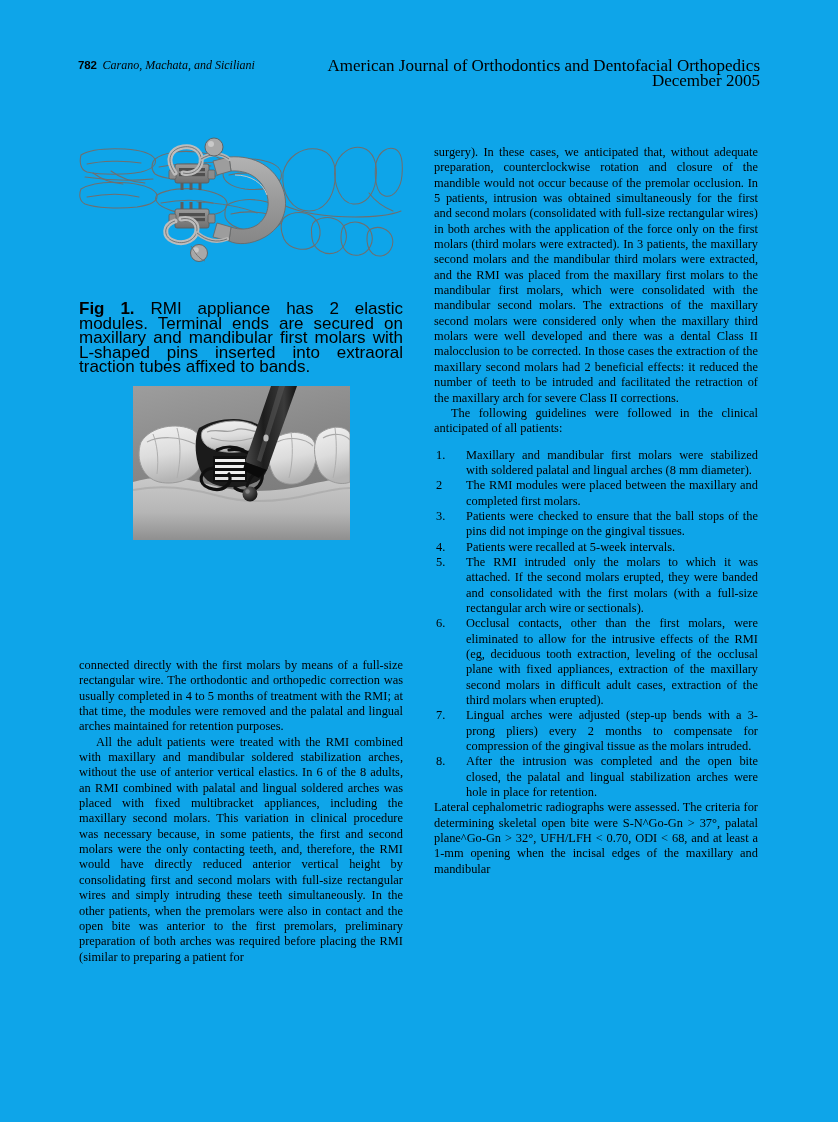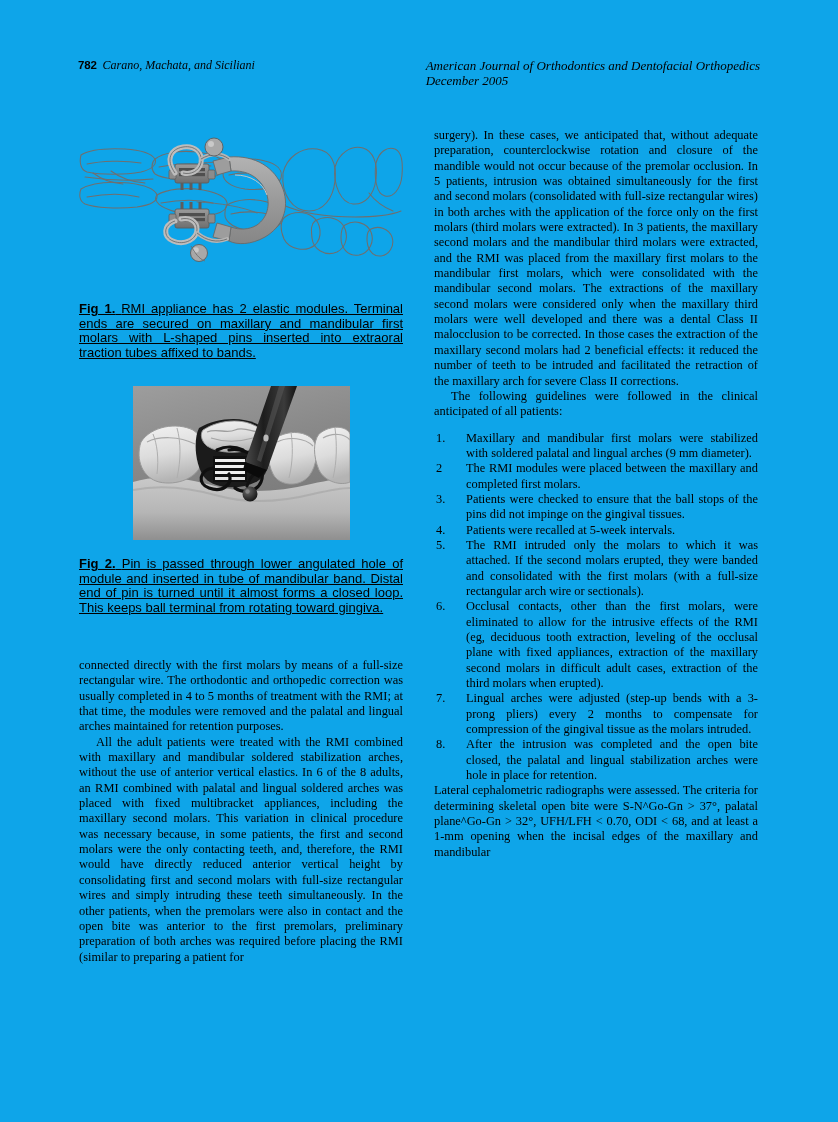--- a/index.html
+++ b/index.html
@@ -42,61 +42,59 @@
   }
   .runhead-authors {
     font-style: italic;
     font-size: 12px;
     margin-left: 6px;
   }
   .runhead-right {
     position: absolute;
     right: 0;
     top: 0;
-    text-align: left;
-    font-style: italic;
-    font-size: 13px;
+    text-align: right;
+    font-size: 17px;
     line-height: 15px;
   }
 
   
   .col {
     position: absolute;
     width: 324px;
     font-size: 12.4px;
     line-height: 15.35px;
     text-align: justify;
     text-justify: inter-word;
     hyphens: none;
   }
   .col-left  { left: 79px;  top: 128px; }
-  .col-right { left: 434px; top: 128px; }
+  .col-right { left: 434px; top: 145px; }
 
   .col p {
     margin: 0;
   }
   .col p.indent {
     text-indent: 17px;
   }
 
   
   .col p { text-align-last: left; }
 
   
   .figure {
     position: absolute;
   }
   .fig-caption {
     font-family: "Liberation Sans", sans-serif;
-    font-size: 13px;
+    font-size: 17px;
     line-height: 14.6px;
     text-align: justify;
     text-align-last: left;
     color: #000;
-    text-decoration: underline;
   }
   .fig-caption .lbl {
     font-weight: bold;
   }
 
   
   #fig1-wrap {
     left: 79px;
     top: 133px;
     width: 324px;
@@ -351,39 +349,35 @@
       <path d="M186 48 C198 38 214 40 217 48 L217 96 C208 100 192 96 186 84 C180 70 180 56 186 48 Z" fill="url(#toothGrad)" stroke="#9a9a9a" stroke-width="1"></path>
       <path d="M190 52 C200 46 212 48 217 54" fill="none" stroke="#a8a8a8" stroke-width="1.2"></path>
       <path d="M202 42 C204 58 204 76 200 92" fill="none" stroke="#aeaeae" stroke-width="1"></path>
 
       <path d="M138 0 L164 0 L134 84 L112 76 Z" fill="url(#probeGrad)"></path>
       <path d="M146 0 L152 0 L128 76 L124 74 Z" fill="#5a5a5a" opacity="0.55"></path>
       <ellipse cx="133" cy="52" rx="2.6" ry="3.6" fill="#cfcfcf" opacity="0.85"></ellipse>
       <path d="M112 76 L134 84 L126 92 L110 84 Z" fill="#0a0a0a"></path>
     </svg>
 
-    <div class="fig-caption" id="fig2-cap">
-      <span class="lbl">Fig 2.</span>
-      <span>Pin is passed through lower angulated hole of module and inserted in tube of mandibular band. Distal end of pin is turned until it almost forms a closed loop. This keeps ball terminal from rotating toward gingiva.</span>
-    </div>
   </div>
 
   <div class="col col-left" style="top: 658px;">
     <p>connected directly with the first molars by means of a full-size rectangular wire. The orthodontic and orthopedic correction was usually completed in 4 to 5 months of treatment with the RMI; at that time, the modules were removed and the palatal and lingual arches maintained for retention purposes.</p>
     <p class="indent">All the adult patients were treated with the RMI combined with maxillary and mandibular soldered stabilization arches, without the use of anterior vertical elastics. In 6 of the 8 adults, an RMI combined with palatal and lingual soldered arches was placed with fixed multibracket appliances, including the maxillary second molars. This variation in clinical procedure was necessary because, in some patients, the first and second molars were the only contacting teeth, and, therefore, the RMI would have directly reduced anterior vertical height by consolidating first and second molars with full-size rectangular wires and simply intruding these teeth simultaneously. In the other patients, when the premolars were also in contact and the open bite was anterior to the first premolars, preliminary preparation of both arches was required before placing the RMI (similar to preparing a patient for</p>
   </div>
 
   <div class="col col-right">
     <p>surgery). In these cases, we anticipated that, without adequate preparation, counterclockwise rotation and closure of the mandible would not occur because of the premolar occlusion. In 5 patients, intrusion was obtained simultaneously for the first and second molars (consolidated with full-size rectangular wires) in both arches with the application of the force only on the first molars (third molars were extracted). In 3 patients, the maxillary second molars and the mandibular third molars were extracted, and the RMI was placed from the maxillary first molars to the mandibular first molars, which were consolidated with the mandibular second molars. The extractions of the maxillary second molars were considered only when the maxillary third molars were well developed and there was a dental Class II malocclusion to be corrected. In those cases the extraction of the maxillary second molars had 2 beneficial effects: it reduced the number of teeth to be intruded and facilitated the retraction of the maxillary arch for severe Class II corrections.</p>
     <p class="indent">The following guidelines were followed in the clinical anticipated of all patients:</p>
 
     <ol class="guidelines">
       <li>
         <span class="num">1.</span>
-        <span>Maxillary and mandibular first molars were stabilized with soldered palatal and lingual arches (9 mm diameter).</span>
+        <span>Maxillary and mandibular first molars were stabilized with soldered palatal and lingual arches (8 mm diameter).</span>
       </li>
       <li>
         <span class="num">2</span>
         <span>The RMI modules were placed between the maxillary and completed first molars.</span>
       </li>
       <li>
         <span class="num">3.</span>
         <span>Patients were checked to ensure that the ball stops of the pins did not impinge on the gingival tissues.</span>
       </li>
       <li>

